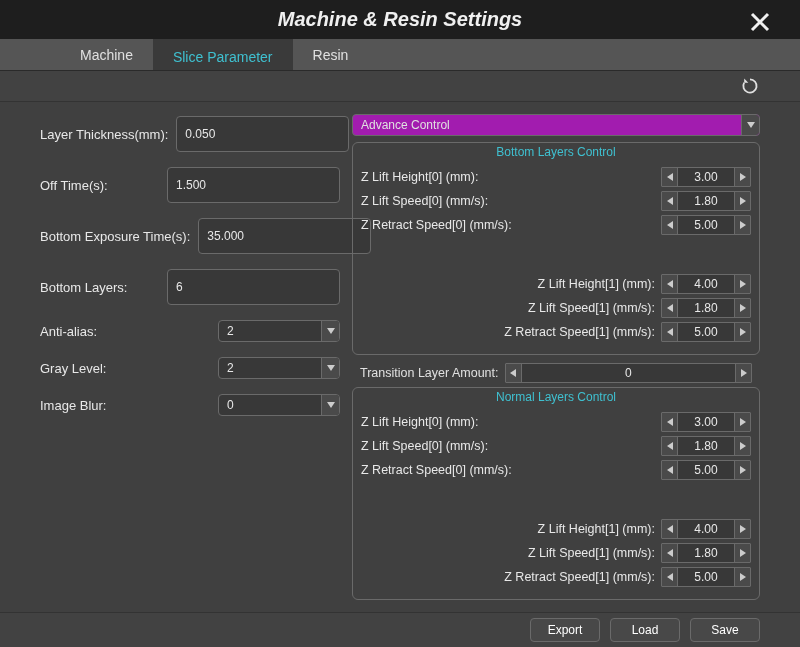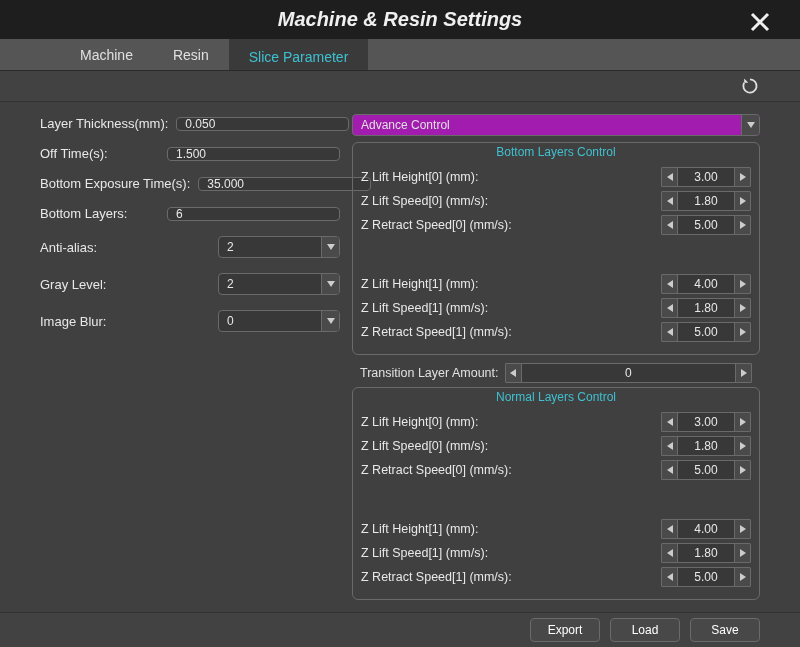--- a/index.html
+++ b/index.html
@@ -97,21 +97,21 @@
     gap: 8px;
   }
   .field-row label {
     width: 170px;
     font-size: 13px;
     color: #e8e8e8;
     white-space: nowrap;
   }
   .text-input {
     flex: 1;
-    height: 14px;
+    height: 36px;
     background: #383838;
     border: 1px solid #6a6a6a;
     border-radius: 4px;
     color: #e8e8e8;
     padding: 2px 8px;
     font-size: 12px;
   }
   .select-wrap {
     flex: 1;
     height: 22px;
@@ -175,20 +175,21 @@
     margin-bottom: 4px;
   }
   .sub-group {
     display: flex;
     flex-direction: column;
     gap: 4px;
     padding: 4px 0;
   }
   .sub-group + .sub-group {
     margin-top: 31px;
+    align-items: flex-end;
   }
   .param-row {
     display: flex;
     align-items: center;
     gap: 6px;
   }
   .param-row label {
     flex: 1;
     font-size: 12.5px;
     color: #e8e8e8;
@@ -262,22 +263,22 @@
     <div class="title">Machine &amp; Resin Settings</div>
     <div class="close-btn">
       <svg viewBox="0 0 24 24">
           <path d="M4 4 L20 20 M20 4 L4 20" stroke="currentColor" stroke-width="3" fill="none"></path>
         </svg>
     </div>
   </div>
 
   <div class="tabbar">
     <div class="tab">Machine</div>
+    <div class="tab active">Slice Parameter</div>
     <div class="tab">Resin</div>
-    <div class="tab active">Slice Parameter</div>
   </div>
 
   <div class="toolbar">
     <div class="refresh-btn">
       <svg viewBox="0 0 24 24">
           <path d="M12 4 A8 8 0 1 1 5 8" stroke="currentColor" stroke-width="2.2" fill="none"></path>
           <path d="M5 3 L5 8 L10 8 Z" fill="currentColor"></path>
         </svg>
     </div>
   </div>

